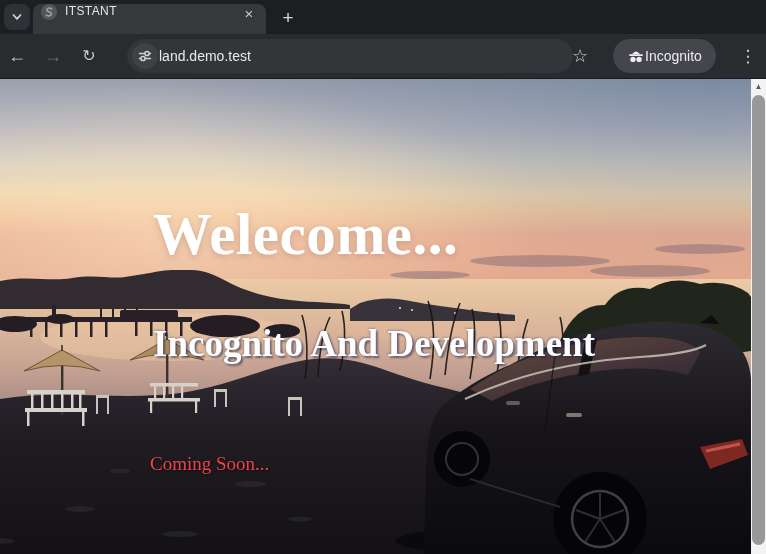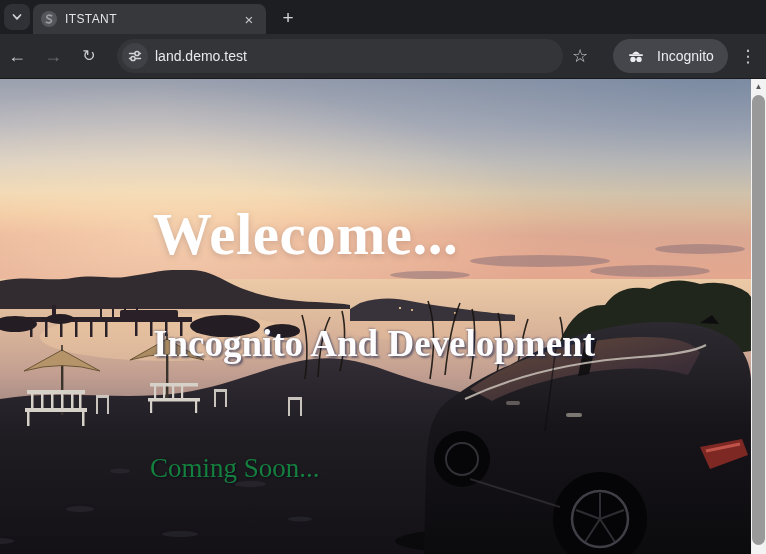--- a/index.html
+++ b/index.html
@@ -15,21 +15,21 @@
   
   .tabstrip { position:relative; height:34px; background:#1d1e21; flex:none; }
   .tab-search-btn {
     position:absolute; left:4px; top:4px; width:26px; height:26px;
     border-radius:8px; background:#303136;
     display:flex; align-items:center; justify-content:center; cursor:pointer;
   }
   .tab {
     position:absolute; left:33px; top:4px; width:233px; height:30px;
     background:#37383c; border-radius:8px 8px 0 0;
-    display:flex; align-items:center; padding:0 8px; gap:8px; cursor:pointer;
+    display:flex; align-items:flex-start; padding:0 8px; gap:8px; cursor:pointer;
   }
   .favicon {
     width:16px; height:16px; border-radius:50%; background:#56575d;
     flex:none; display:flex; align-items:center; justify-content:center;
   }
   .tab-title {
     flex:1; font-size:12px; color:#e3e4e7; letter-spacing:.4px;
     white-space:nowrap; overflow:hidden;
   }
   .tab-close {
@@ -51,38 +51,38 @@
   }
   .nav-btn {
     position:absolute; top:7px; width:30px; height:30px; border-radius:50%;
     display:flex; align-items:center; justify-content:center;
     color:#c8c9cc; font-size:18px; line-height:1; cursor:pointer;
   }
   #nav-back { left:2px; }
   #nav-forward { left:38px; color:#6b6d71; }
   #nav-reload { left:74px; font-size:16px; }
   .omnibox {
-    position:absolute; left:117px; top:5px; width:446px; height:34px;
+    position:absolute; left:127px; top:5px; width:446px; height:34px;
     border-radius:17px; background:#343539;
-    display:flex; align-items:center; gap:7px; padding:0 5px; cursor:text;
+    display:flex; align-items:center; gap:1px; padding:0 5px; cursor:text;
   }
   .site-settings {
     width:26px; height:26px; border-radius:50%; background:#404146;
     flex:none; display:flex; align-items:center; justify-content:center; cursor:pointer;
   }
   .url-text { font-size:14px; color:#e8e9ec; white-space:nowrap; }
   .star-btn {
     position:absolute; left:565px; top:7px; width:30px; height:30px;
     display:flex; align-items:center; justify-content:center;
     color:#d0d1d5; font-size:18px; cursor:pointer;
   }
   .incognito-chip {
     position:absolute; left:613px; top:5px; height:34px;
     border-radius:17px; background:#45464b;
-    display:flex; align-items:center; gap:12px; padding:0 14px;
+    display:flex; align-items:center; gap:0; padding:0 14px;
     color:#ececf0; font-size:14px;
   }
   .menu-btn {
     position:absolute; left:734px; top:7px; width:28px; height:30px;
     display:flex; align-items:center; justify-content:center;
     color:#d0d1d5; font-size:17px; cursor:pointer;
   }
 
   
   .page { position:relative; flex:1; background:#fff; overflow:hidden; }
@@ -97,21 +97,21 @@
   }
   .hero-h2 {
     position:absolute; left:153px; top:243px; margin:0;
     font-family:"Liberation Serif", serif; font-weight:700;
     font-size:37px; line-height:1.2; color:#fdfdff;
     text-shadow:2px 2px 2px rgba(30,40,80,.55), -1px -1px 2px rgba(30,40,80,.3);
   }
   .hero-p {
     position:absolute; left:150px; top:374px; margin:0;
     font-family:"Liberation Serif", serif; font-weight:400;
-    font-size:27px; color:#15803d;
+    font-size:19px; color:#ef4444;
     text-shadow:1px 1px 2px rgba(0,0,25,.55);
   }
 
   
   .scrollbar {
     position:absolute; right:0; top:0; width:15px; height:475px;
     background:#f3f3f3;
   }
   .sb-up {
     height:15px; display:flex; align-items:center; justify-content:center;

